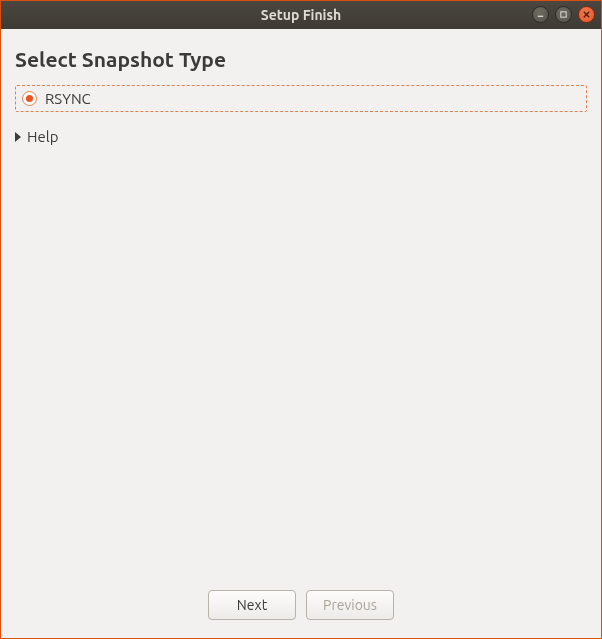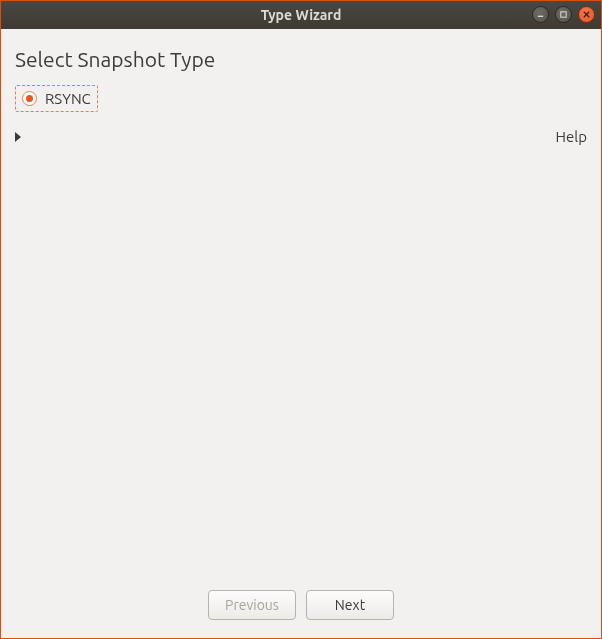--- a/index.html
+++ b/index.html
@@ -50,27 +50,27 @@
     }
     .win-btn svg { width: 9px; height: 9px; }
     .content {
       flex: 1;
       padding: 18px 14px 10px 14px;
       display: flex;
       flex-direction: column;
     }
     .page-title {
       font-size: 21px;
-      font-weight: normal;
+      font-weight: bold;
       color: #3c3b37;
       margin-bottom: 14px;
     }
     .options {
       display: flex;
-      flex-direction: row;
+      flex-direction: column;
     }
     .radio-row {
       display: flex;
       align-items: center;
       gap: 8px;
       padding: 4px 6px;
       font-size: 15px;
       color: #3c3b37;
       cursor: pointer;
     }
@@ -100,21 +100,20 @@
     }
     .expander {
       margin-top: 14px;
       display: flex;
       align-items: center;
       gap: 6px;
       font-size: 15px;
       color: #3c3b37;
       cursor: pointer;
       padding: 2px 0;
-      justify-content: space-between;
     }
     .expander-arrow {
       width: 0; height: 0;
       border-top: 5px solid transparent;
       border-bottom: 5px solid transparent;
       border-left: 6px solid #3c3b37;
     }
     .footer {
       display: flex;
       justify-content: center;
@@ -135,21 +134,21 @@
     }
     .btn:disabled {
       color: #a8a49c;
       cursor: default;
     }
   </style>
 </head>
 <body>
 
 <div class="titlebar">
-  <span>Type Wizard</span>
+  <span>Setup Finish</span>
   <div class="titlebar-controls">
     <div class="win-btn win-min">
       <svg viewBox="0 0 10 10">
           <line x1="2" y1="7" x2="8" y2="7" stroke="#d6d3cc" stroke-width="1.5"></line>
         </svg>
     </div>
     <div class="win-btn win-max">
       <svg viewBox="0 0 10 10">
           <rect x="2" y="2" width="6" height="6" fill="none" stroke="#d6d3cc" stroke-width="1.2"></rect>
         </svg>
@@ -173,15 +172,15 @@
     </label>
   </div>
 
   <div class="expander">
     <span class="expander-arrow"></span>
     <span>Help</span>
   </div>
 </div>
 
 <div class="footer">
+  <button class="btn">Next</button>
   <button class="btn" disabled="">Previous</button>
-  <button class="btn">Next</button>
 </div>
 
 </body></html>

